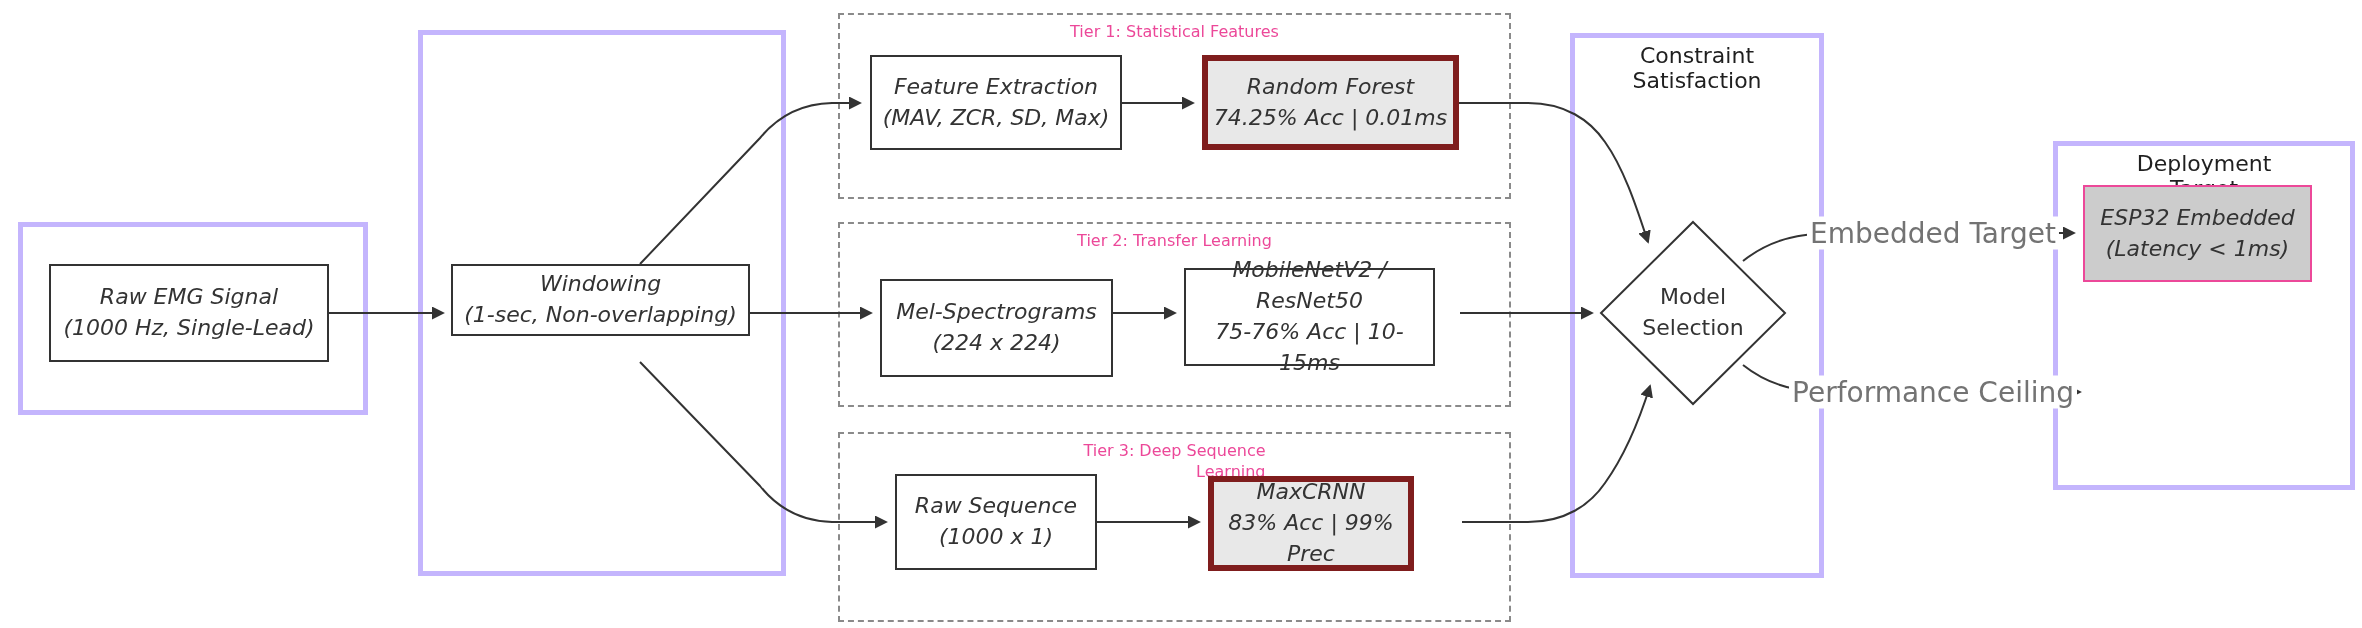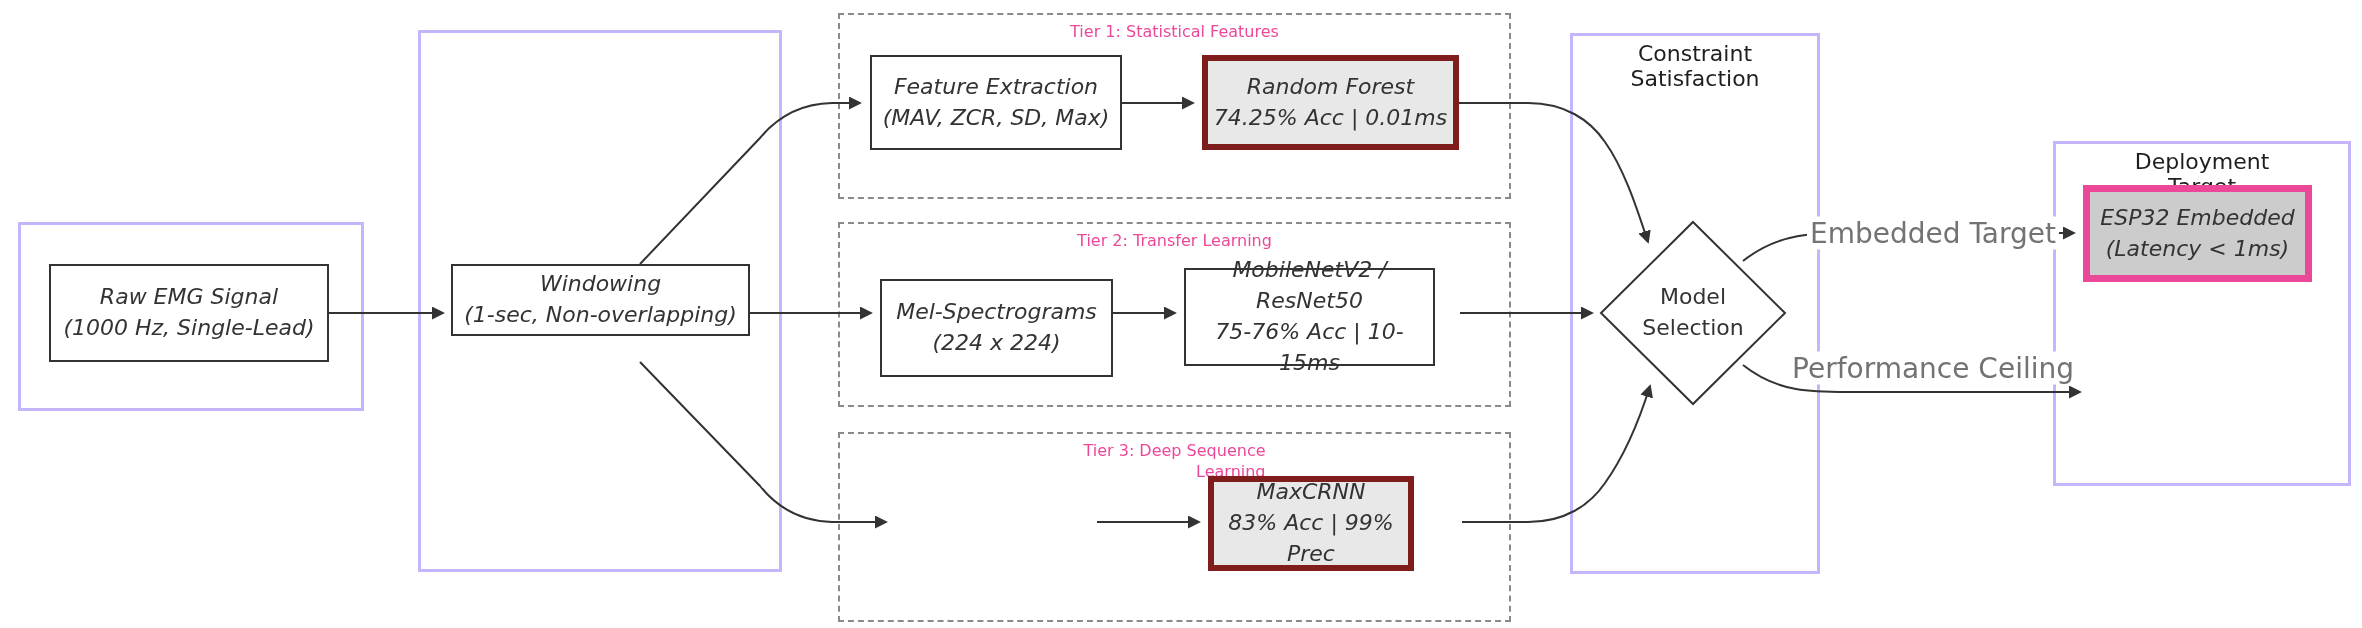--- a/index.html
+++ b/index.html
@@ -5,21 +5,21 @@
   html,body{margin:0;padding:0;background:#ffffff;}
   #canvas{
     position:relative;
     width:2362px;height:628px;
     font-family:"DejaVu Sans","Liberation Sans",sans-serif;
     color:#333;
     overflow:hidden;
   }
   .cluster{
     position:absolute;
-    border:3px solid #c4b5fd;
+    border:5px solid #c4b5fd;
     background:#ffffff;
     z-index:1;
   }
   .cluster-title{
     position:absolute;
     left:50%;transform:translateX(-50%);
     top:5px;
     font-size:22px;
     color:#1f1f1f;
     white-space:pre-line;
@@ -55,21 +55,21 @@
     display:flex;align-items:center;justify-content:center;
     text-align:center;
     font-size:22px;
     line-height:1.4;
     white-space:pre-line;
     color:#333;
     z-index:4;
     font-style:italic;
   }
   .node.hl{background:#e8e8e8;border:6px solid #7f1d1d;}
-  .node.esp{background:#cccccc;border:7px solid #ec4899;}
+  .node.esp{background:#cccccc;border:2px solid #ec4899;}
   .node.gpu{background:#f2f2f2;}
   .diamond-label{
     position:absolute;
     display:flex;align-items:center;justify-content:center;
     text-align:center;
     font-size:22px;line-height:1.4;
     white-space:pre-line;color:#333;
     z-index:4;
   }
   .edge-label{
@@ -146,28 +146,30 @@
 
   <div class="node hl" style="left:1202px;top:55px;width:257px;height:95px">Random Forest
 74.25% Acc | 0.01ms</div>
 
   <div class="node" style="left:880px;top:279px;width:233px;height:98px">Mel-Spectrograms
 (224 x 224)</div>
 
   <div class="node" style="left:1184px;top:268px;width:251px;height:98px">MobileNetV2 / ResNet50
 75-76% Acc | 10-15ms</div>
 
+  <div class="node" style="left:895px;top:474px;width:202px;height:96px">Raw Sequence
+(1000 x 1)</div>
 
   <div class="node hl" style="left:1208px;top:476px;width:206px;height:95px">MaxCRNN
 83% Acc | 99% Prec</div>
 
   <div class="diamond-label" style="left:1613px;top:253px;width:160px;height:120px">Model
 Selection</div>
 
   <div class="node esp" style="left:2083px;top:185px;width:229px;height:97px">ESP32 Embedded
 (Latency &lt; 1ms)</div>
 
 
   <div class="edge-label" style="left:1933px;top:233px">Embedded Target</div>
 
-  <div class="edge-label" style="left:1933px;top:368px">Performance Ceiling</div>
+  <div class="edge-label" style="left:1933px;top:392px">Performance Ceiling</div>
 
 </div>
 
 </body></html>

